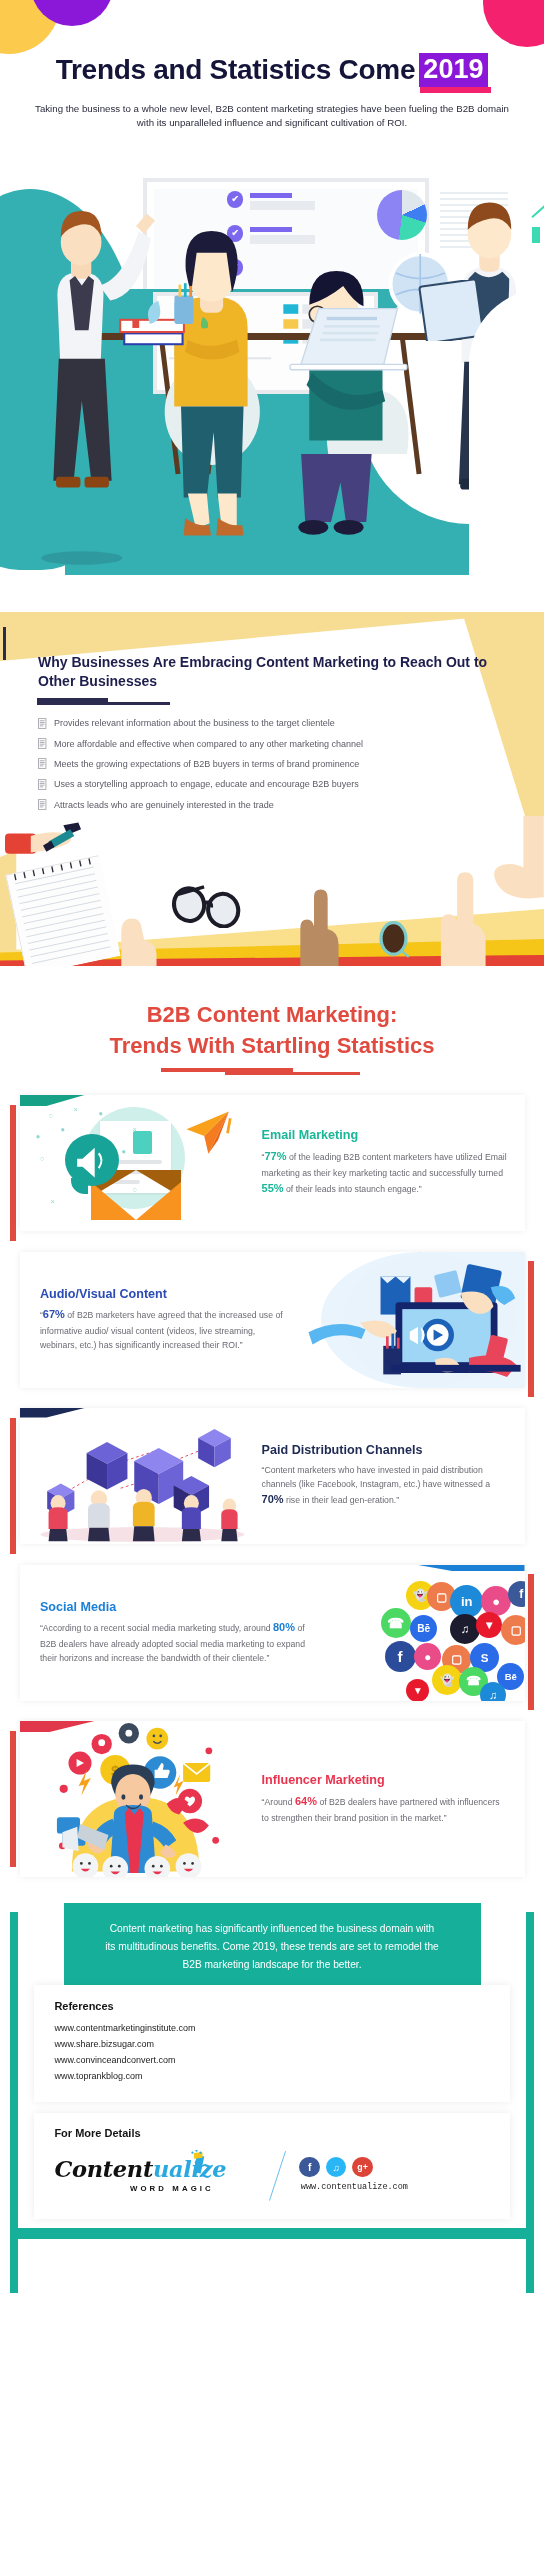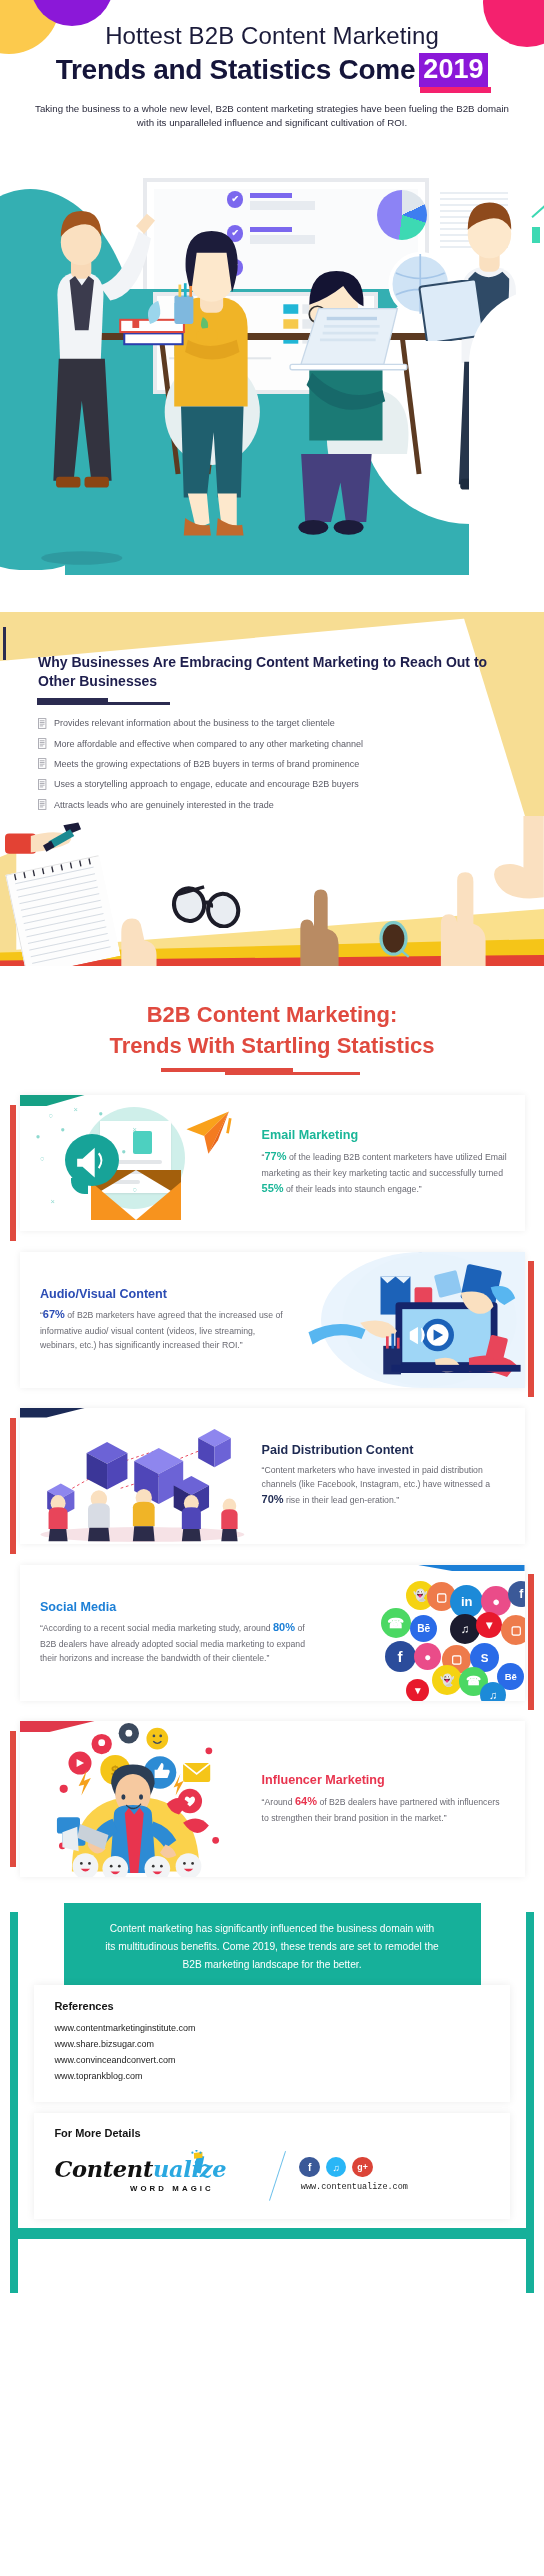--- a/index.html
+++ b/index.html
@@ -290,21 +290,20 @@
 </head>
 <body>
 
 <div class="page">
 
   <section class="hero">
     <div class="blob-yellow"></div>
     <div class="blob-purple"></div>
     <div class="blob-pink"></div>
 
-    <div class="hero-title1">Hottest B2B Content Marketing</div>
     <div class="hero-title2-wrap">
       <span class="hero-title2">Trends and Statistics Come</span><span class="hero-year">2019</span>
     </div>
     <div class="hero-sub">Taking the business to a whole new level, B2B content marketing strategies have been fueling the B2B domain with its unparalleled influence and significant cultivation of ROI.</div>
 
     <div class="hero-illus">
       <div class="teal-left"></div>
 
       <div class="board">
         <div class="board-inner"></div>
@@ -752,21 +751,21 @@
                 <path d="M240 178 h24 l2 18 h-28z" fill="#2C2C4A"></path>
               </g>
             <g>
                 <ellipse cx="308" cy="144" rx="10" ry="11" fill="#FAE0C0"></ellipse>
                 <path d="M296 156 q0 -7 12 -7 q12 0 12 7 l0 22 h-24z" fill="#E8455A"></path>
                 <path d="M298 178 h20 l2 18 h-24z" fill="#2C2C4A"></path>
               </g>
           </svg>
         </div>
         <div class="card-body">
-          <div class="card-h" style="color:#1E2A52;">Paid Distribution Content</div>
+          <div class="card-h" style="color:#1E2A52;">Paid Distribution Channels</div>
           <p class="card-p"><span>“</span><span>Content marketers who have invested in paid distribution channels (like Facebook, Instagram, etc.) have witnessed a </span><b style="color:#1E2A52;">70%</b><span> rise in their lead gen-eration.”</span></p>
         </div>
       </div>
     </div>
 
     <div class="card">
       <div class="bar-red-right"></div>
       <div class="card-inner" style="margin-left:9.5px;margin-right:9.5px;">
         <div class="card-corner-blue-r"></div>
         <div class="card-body" style="padding:0 6.8px 0 20.4px;">

